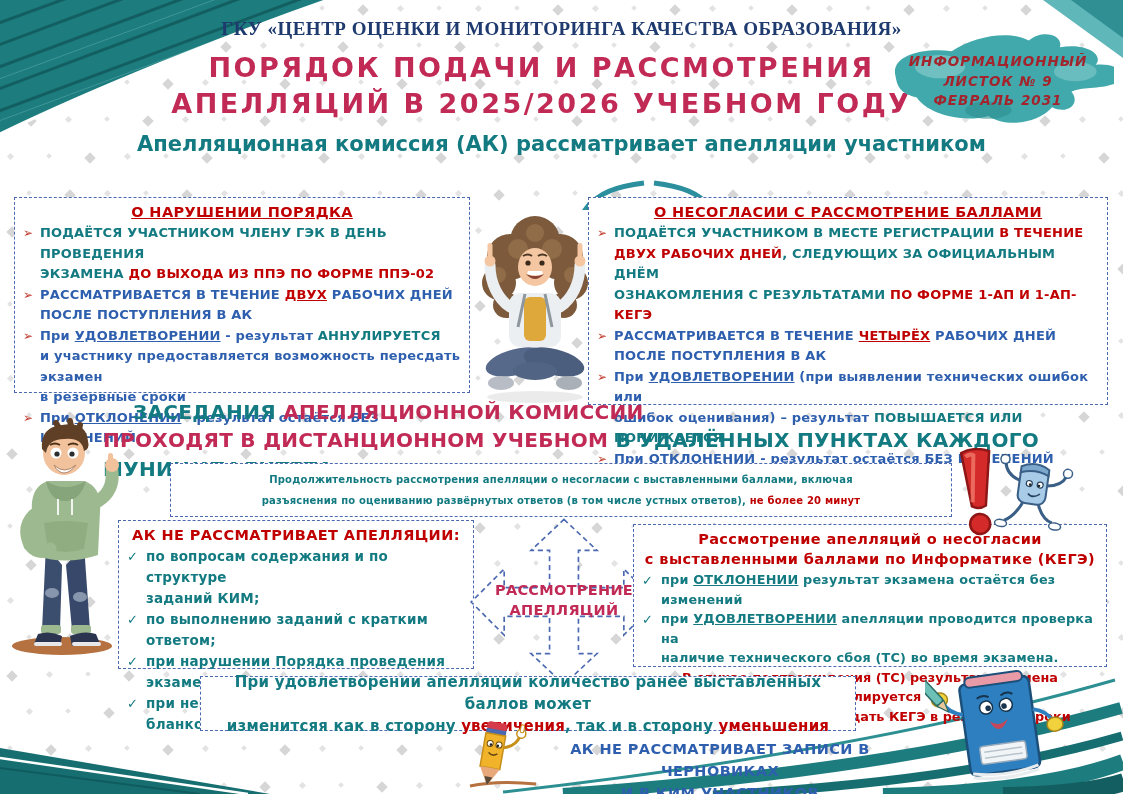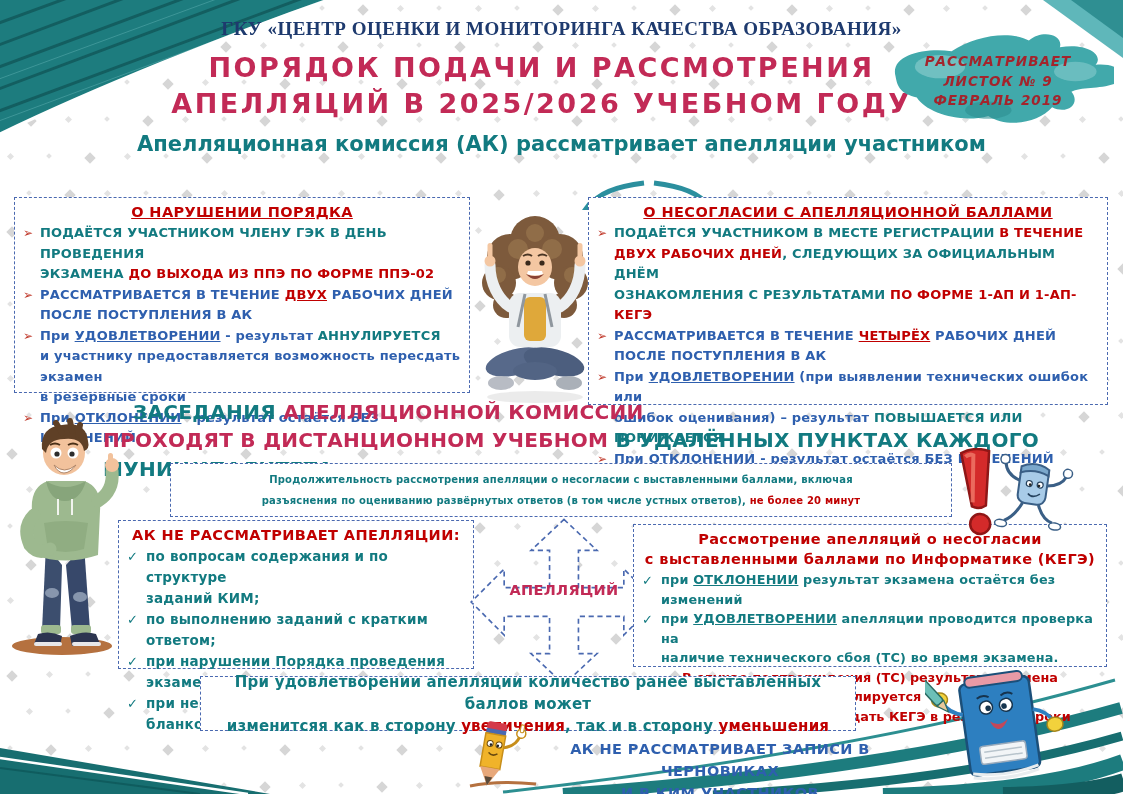--- a/index.html
+++ b/index.html
@@ -754,23 +754,23 @@
   <div class="content badge">
     <svg viewBox="0 0 240 116">
       <path d="M14,50 C8,28 44,20 72,24 C96,8 132,2 152,13 C166,1 188,7 184,20 C212,15 230,28 221,38
                C242,36 254,46 246,55 C232,64 206,60 196,66 C206,78 192,90 176,82 C162,98 130,104 110,91
                C82,99 46,88 36,72 C20,68 16,62 14,50 Z" fill="#41a9ab"></path>
       <ellipse cx="60" cy="40" rx="26" ry="12" fill="#7cc6c7" opacity=".8"></ellipse>
       <ellipse cx="200" cy="45" rx="22" ry="10" fill="#7cc6c7" opacity=".7"></ellipse>
       <ellipse cx="110" cy="85" rx="24" ry="9" fill="#2d8f91" opacity=".6"></ellipse>
     </svg>
     <div class="badge-text">
-      <div>РАССМАТРИВАЕТ</div>
+      <div>ИНФОРМАЦИОННЫЙ</div>
       <div>ЛИСТОК № 9</div>
-      <div>ФЕВРАЛЬ 2019</div>
+      <div>ФЕВРАЛЬ 2031</div>
     </div>
   </div>
 
   <div class="content subtitle">
     <div>Апелляционная комиссия (АК) рассматривает апелляции участником</div>
   </div>
 
   <svg class="content" style="left:556px;top:180px;" width="170" height="38" viewBox="0 0 170 38">
     <path d="M88,3 Q45,8 34,26" stroke="#2b8f9e" stroke-width="5" fill="none"></path>
     <polygon points="38,30 26,30 35,18" fill="#2b8f9e"></polygon>
@@ -796,21 +796,21 @@
 и участнику предоставляется возможность пересдать экзамен
 в резервные сроки</span></div>
     </div>
     <div class="bullet-row">
       <span class="bullet-marker">➢</span>
       <div class="btxt"><span class="seg-blue">При </span><span class="seg-blue seg-u">ОТКЛОНЕНИИ</span><span class="seg-blue"> - результат остаётся БЕЗ ИЗМЕНЕНИЙ</span></div>
     </div>
   </div>
 
   <div class="content dbox box-disagree">
-    <div class="dbox-title">О НЕСОГЛАСИИ С АПЕЛЛЯЦИОННОЙ БАЛЛАМИ</div>
+    <div class="dbox-title">О НЕСОГЛАСИИ С РАССМОТРЕНИЕ БАЛЛАМИ</div>
     <div class="bullet-row">
       <span class="bullet-marker">➢</span>
       <div class="btxt"><span class="seg-teal">ПОДАЁТСЯ УЧАСТНИКОМ В МЕСТЕ РЕГИСТРАЦИИ </span><span class="seg-red">В ТЕЧЕНИЕ
 ДВУХ РАБОЧИХ ДНЕЙ</span><span class="seg-teal">, СЛЕДУЮЩИХ ЗА ОФИЦИАЛЬНЫМ ДНЁМ
 ОЗНАКОМЛЕНИЯ С РЕЗУЛЬТАТАМИ </span><span class="seg-red">ПО ФОРМЕ 1-АП И 1-АП-КЕГЭ</span></div>
     </div>
     <div class="bullet-row">
       <span class="bullet-marker">➢</span>
       <div class="btxt"><span class="seg-blue">РАССМАТРИВАЕТСЯ В ТЕЧЕНИЕ </span><span class="seg-red seg-u">ЧЕТЫРЁХ</span><span class="seg-blue"> РАБОЧИХ ДНЕЙ
 ПОСЛЕ ПОСТУПЛЕНИЯ В АК</span></div>
@@ -901,20 +901,21 @@
       <div class="btxt"><span class="seg-teal">при неправильном заполнении бланков</span></div>
     </div>
   </div>
 
   <div class="content cross-wrap">
     <svg width="196" height="176" viewBox="0 0 190 170">
       <path d="M95,5 L127,35 L109,35 L109,71 L153,71 L153,53 L185,85 L153,117 L153,99 L109,99 L109,135 L127,135
                L95,165 L63,135 L81,135 L81,99 L37,99 L37,117 L5,85 L37,53 L37,71 L81,71 L81,35 L63,35 Z" fill="#ffffff" stroke="#4a69b0" stroke-width="1.6" stroke-dasharray="5 3.5"></path>
     </svg>
     <div class="cross-label">
+      <div>РАССМОТРЕНИЕ</div>
       <div>АПЕЛЛЯЦИЙ</div>
     </div>
   </div>
 
   <div class="content dbox box-informatics">
     <div class="dbox-title">
       <div>Рассмотрение апелляций о несогласии</div>
       <div>с выставленными баллами по Информатике (КЕГЭ)</div>
     </div>
     <div class="bullet-row">

